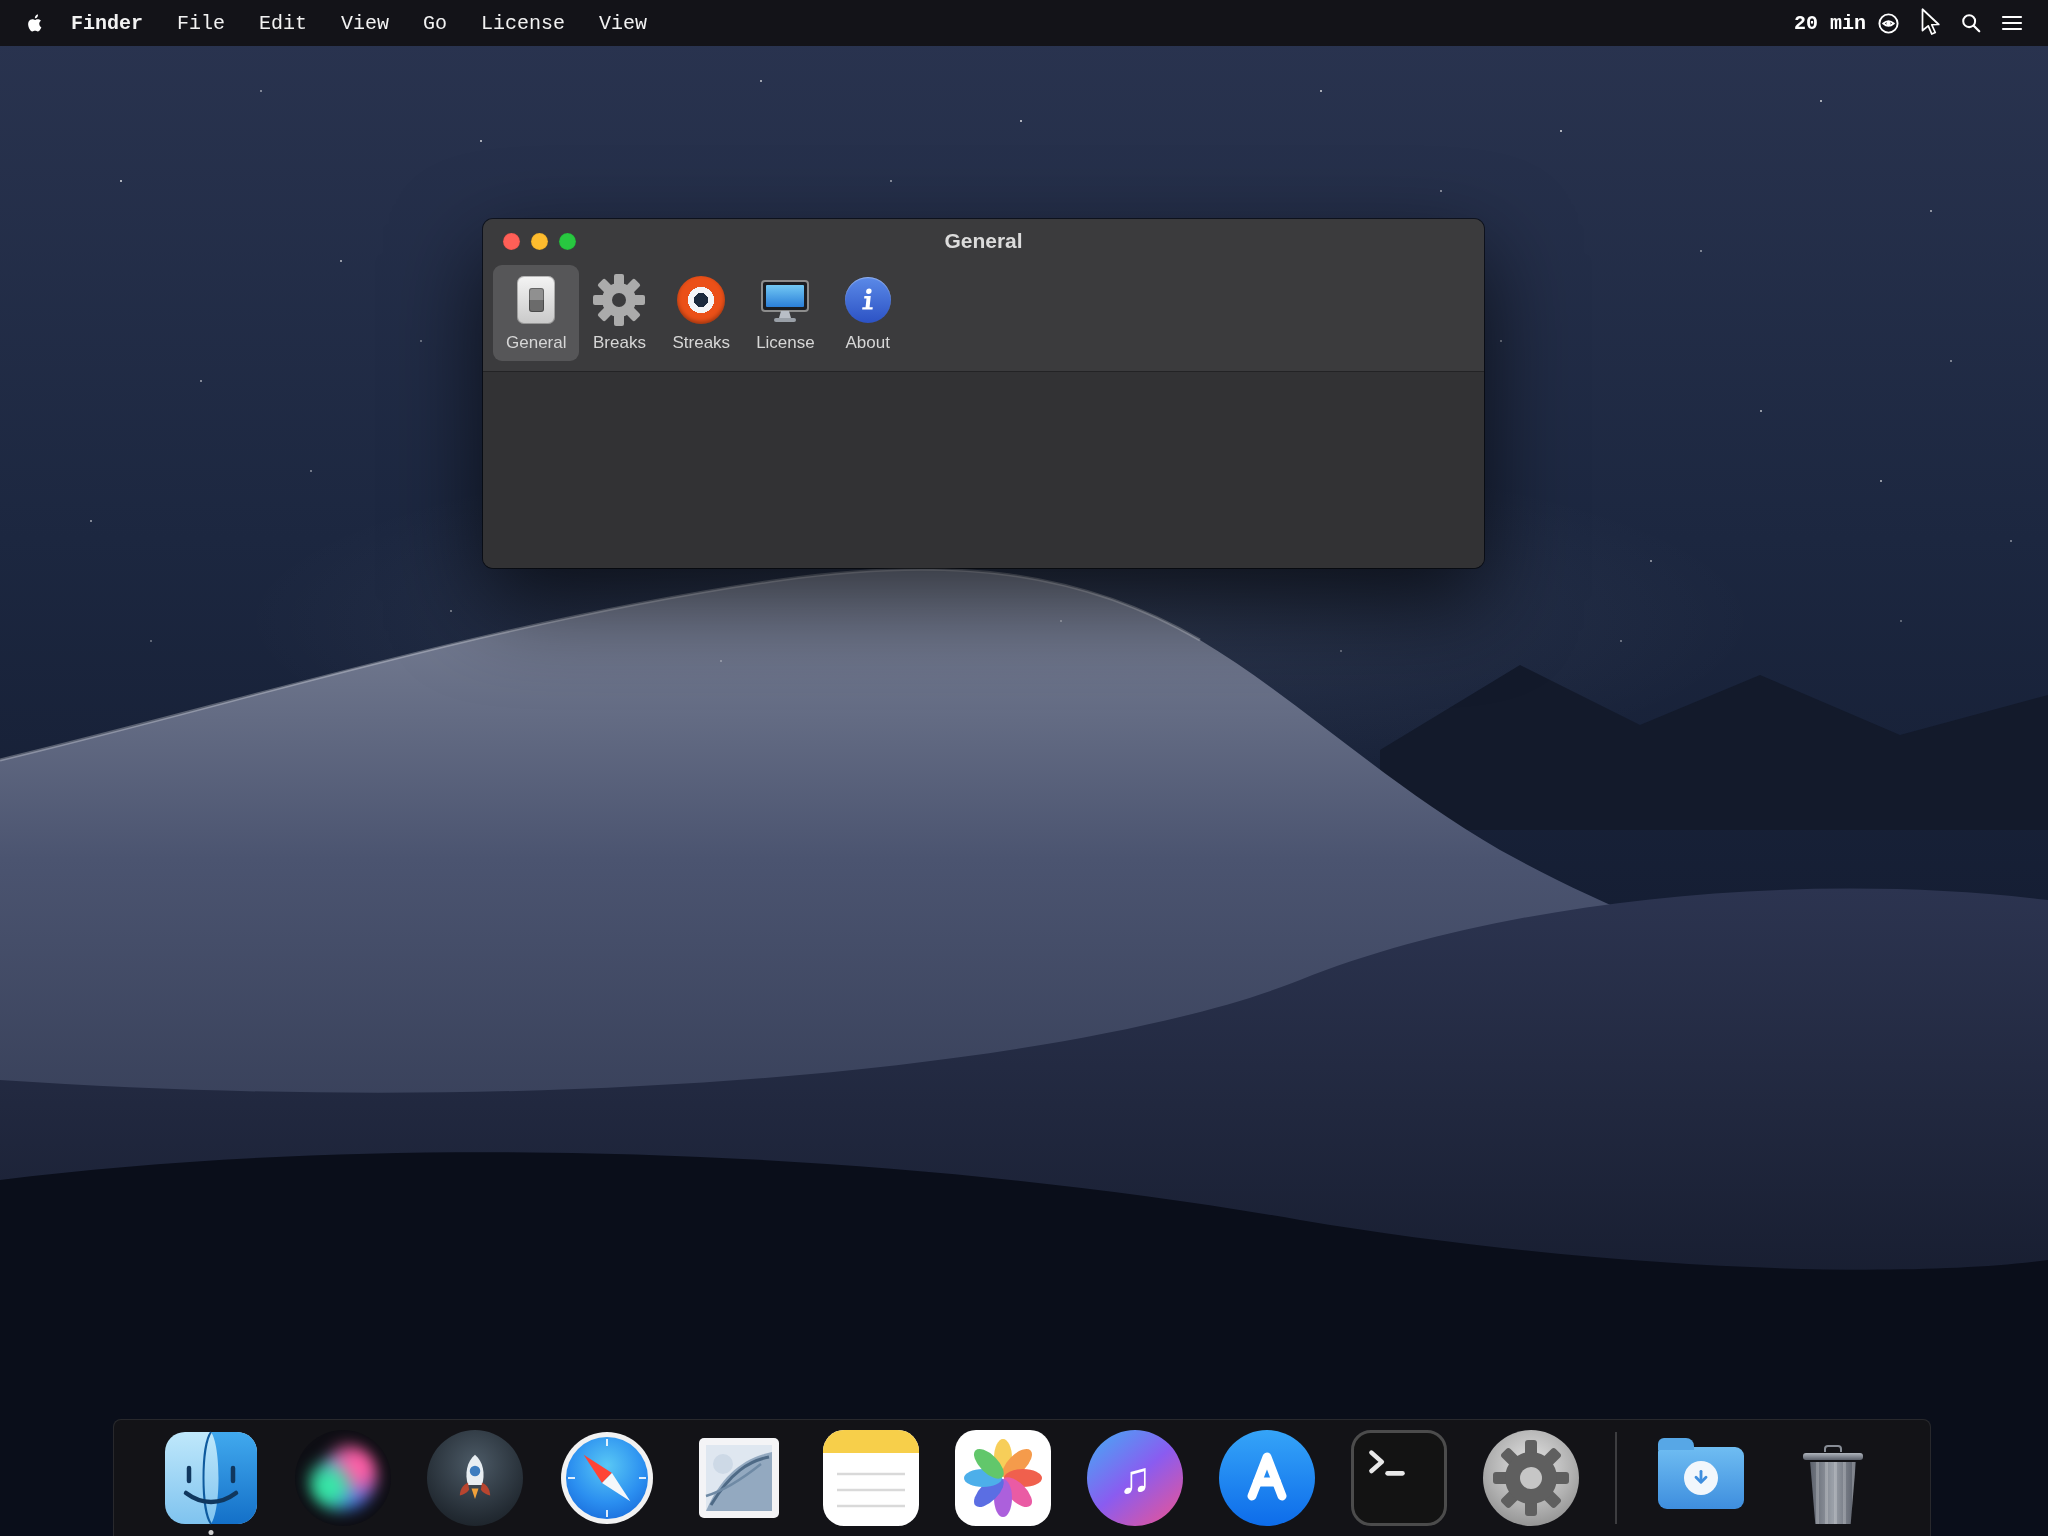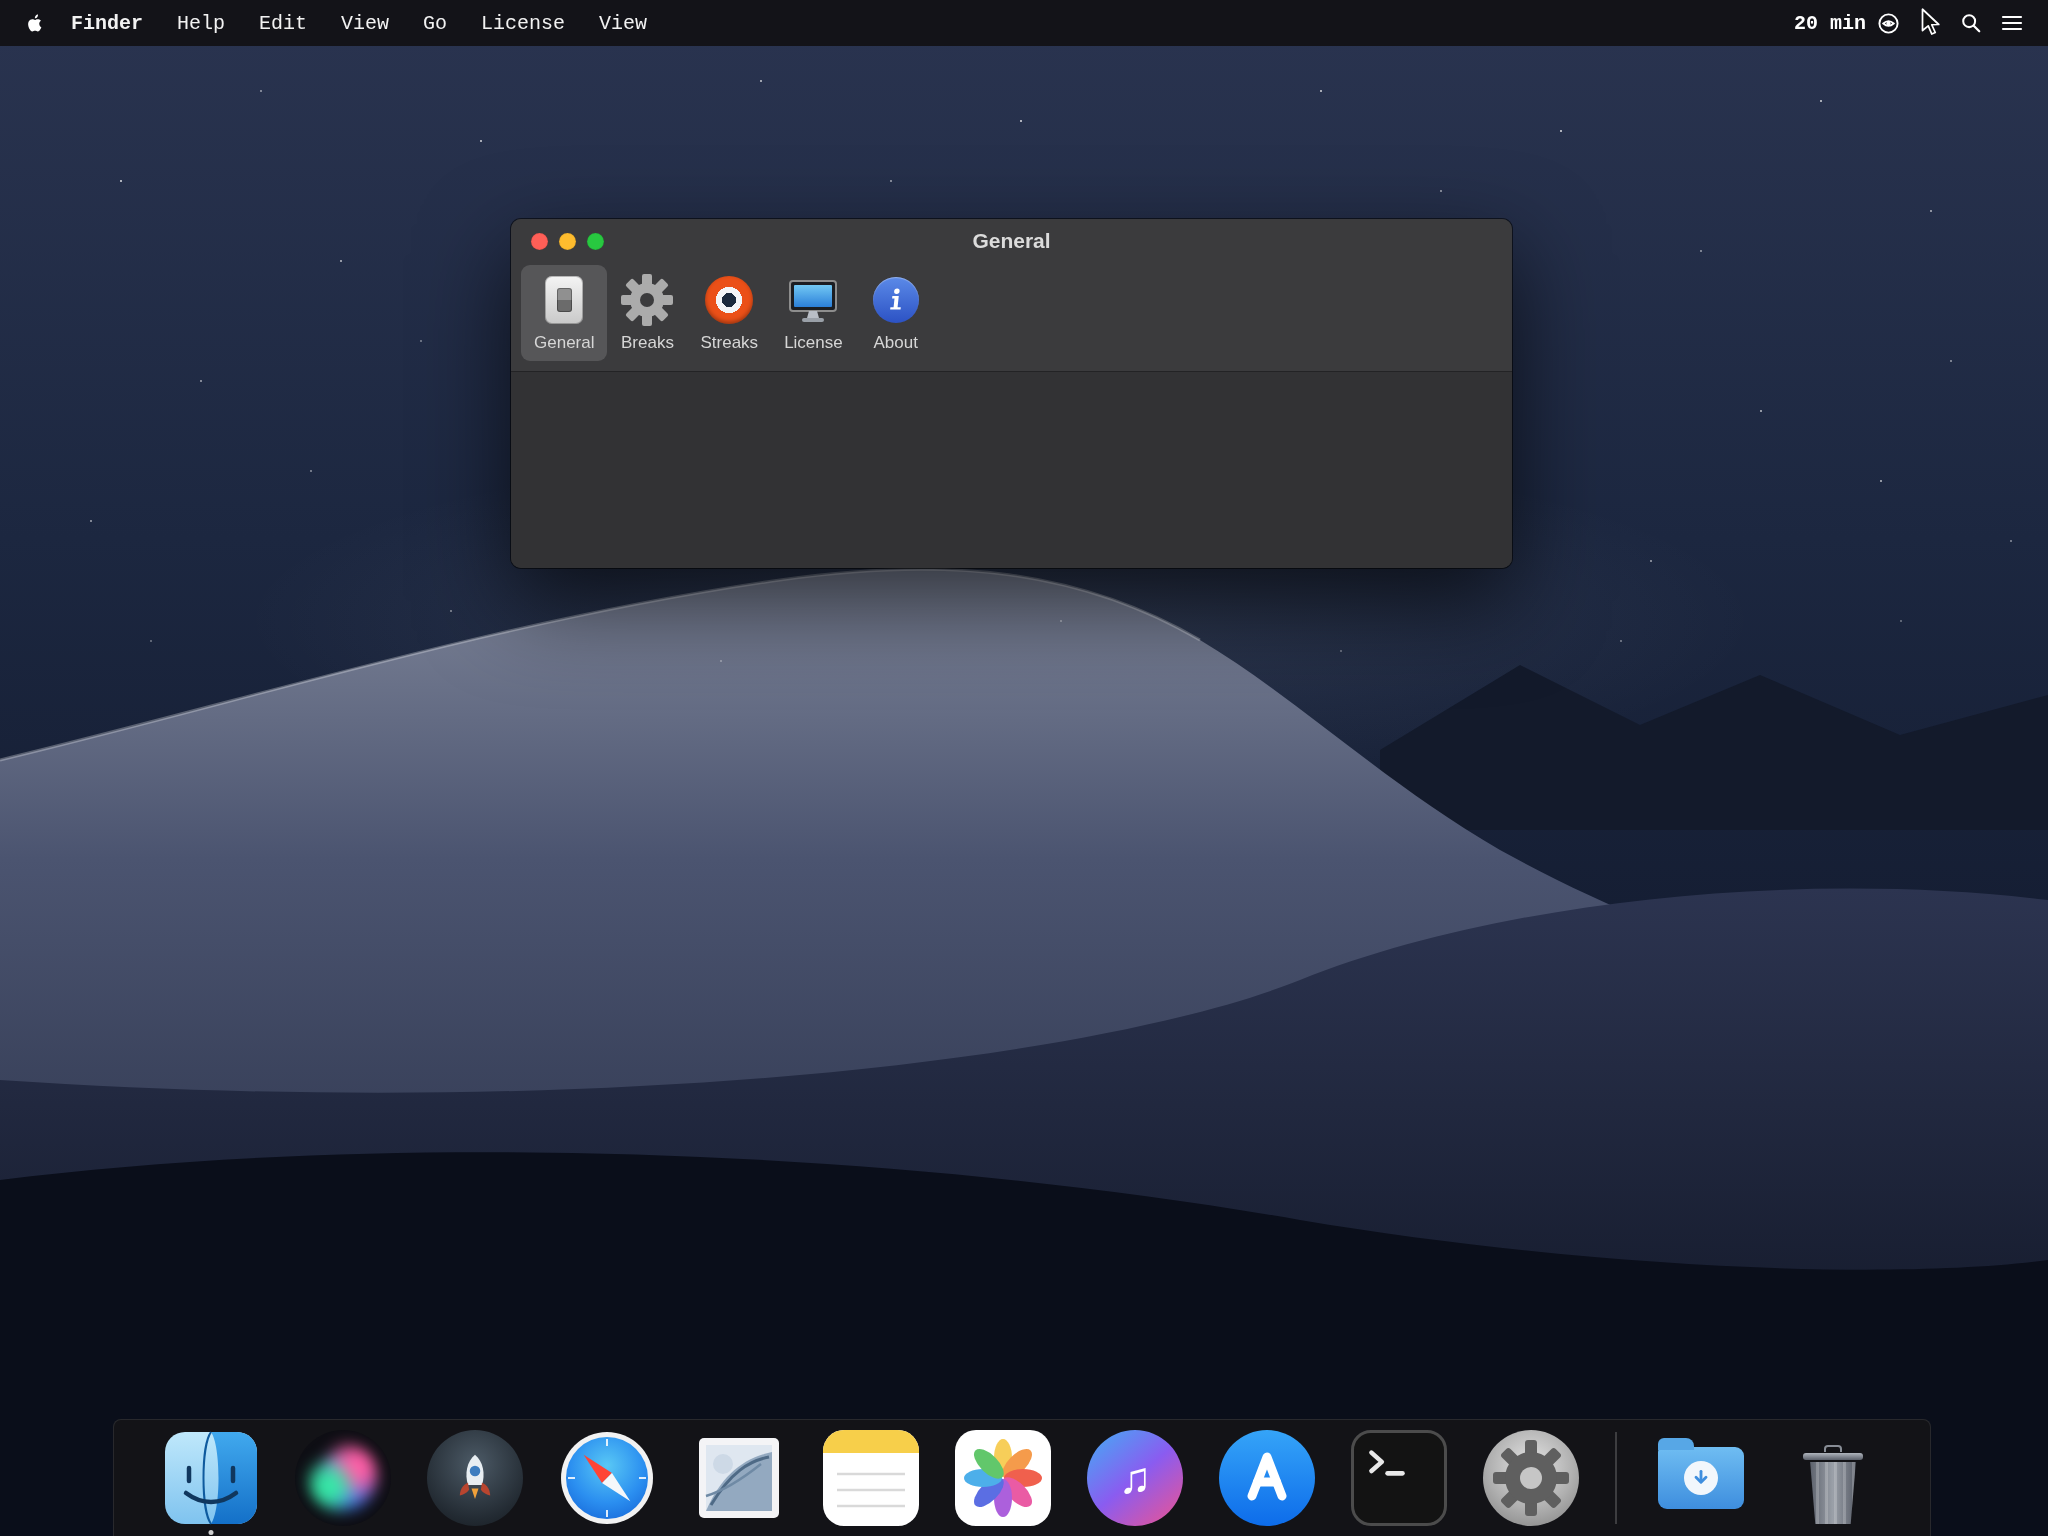--- a/index.html
+++ b/index.html
@@ -32,21 +32,21 @@
     background:rgba(18,18,21,.95); display:flex; align-items:center; padding:0 16px;
     color:#f2f2f2; font-size:20px;font-family:Liberation Mono, monospace; }
   .menu-left { display:flex; align-items:center; }
   .apple { margin:0 8px 0 8px; display:flex; align-items:center; }
   .menu-item { padding:0 17px; cursor:default; }
   .menu-item.bold { font-weight:700; }
   .menu-right { margin-left:auto; display:flex; align-items:center; gap:18px; padding-right:8px; }
   .status-timer { display:flex; align-items:center; gap:11px; font-weight:600; font-size:20px; color:#ffffff; }
 
   
-  .pref-window { position:absolute; left:511px; top:219px; width:1001px; height:349px; z-index:20;
+  .pref-window { position:absolute; left:483px; top:219px; width:1001px; height:349px; z-index:20;
     display:flex; flex-direction:column; border-radius:10px; overflow:hidden; background:#323234;
     box-shadow:0 34px 90px rgba(0,0,0,.65), 0 0 0 1px rgba(0,0,0,.55); }
   .titlebar { height:44px; flex:0 0 auto; background:#3b3b3d; position:relative;
     display:flex; align-items:center; justify-content:center; }
   .traffic { position:absolute; left:20px; top:0; bottom:0; display:flex; align-items:center; gap:11px; }
   .light { width:17px; height:17px; border-radius:50%; box-shadow:inset 0 0 1px rgba(0,0,0,.4); }
   .light.red { background:#ff5f57; }
   .light.yellow { background:#febc2e; }
   .light.green { background:#28c840; }
   .win-title { font-size:21px; font-weight:600; color:#dcdcdc; }
@@ -174,21 +174,21 @@
 
   <div class="menu-bar">
     <div class="menu-left">
       <span class="apple">
         <svg viewBox="0 0 24 24" width="22" height="22">
           <path fill="#ffffff" d="M16.6 12.8c0-2.2 1.8-3.2 1.9-3.3-1-1.5-2.6-1.7-3.2-1.7-1.4-.1-2.7.8-3.3.8-.7 0-1.8-.8-3-.8-1.5 0-2.9.9-3.7 2.2-1.6 2.7-.4 6.8 1.1 9 .7 1.1 1.6 2.3 2.8 2.2 1.1 0 1.5-.7 2.9-.7s1.7.7 2.9.7c1.2 0 2-1.1 2.7-2.2.9-1.2 1.2-2.4 1.2-2.5-.1 0-2.3-.9-2.3-3.7z"></path>
           <path fill="#ffffff" d="M14.4 5.6c.6-.8 1-1.8.9-2.9-.9 0-1.9.6-2.6 1.3-.6.7-1 1.7-.9 2.8 1 .1 2-.5 2.6-1.2z"></path>
         </svg>
       </span>
       <span class="menu-item bold">Finder</span>
-      <span class="menu-item">Help</span>
+      <span class="menu-item">File</span>
       <span class="menu-item">Edit</span>
       <span class="menu-item">View</span>
       <span class="menu-item">Go</span>
       <span class="menu-item">License</span>
       <span class="menu-item">View</span>
     </div>
     <div class="menu-right">
       <span class="status-timer">
         <span>20 min</span>
         <svg viewBox="0 0 24 24" width="23" height="23">

